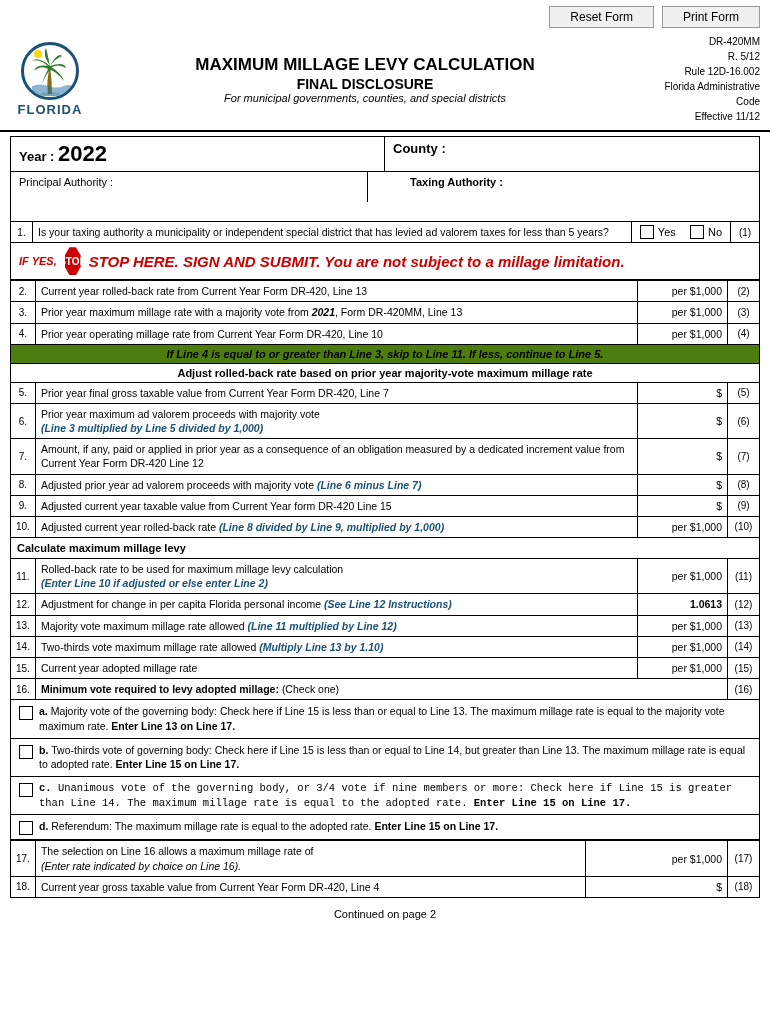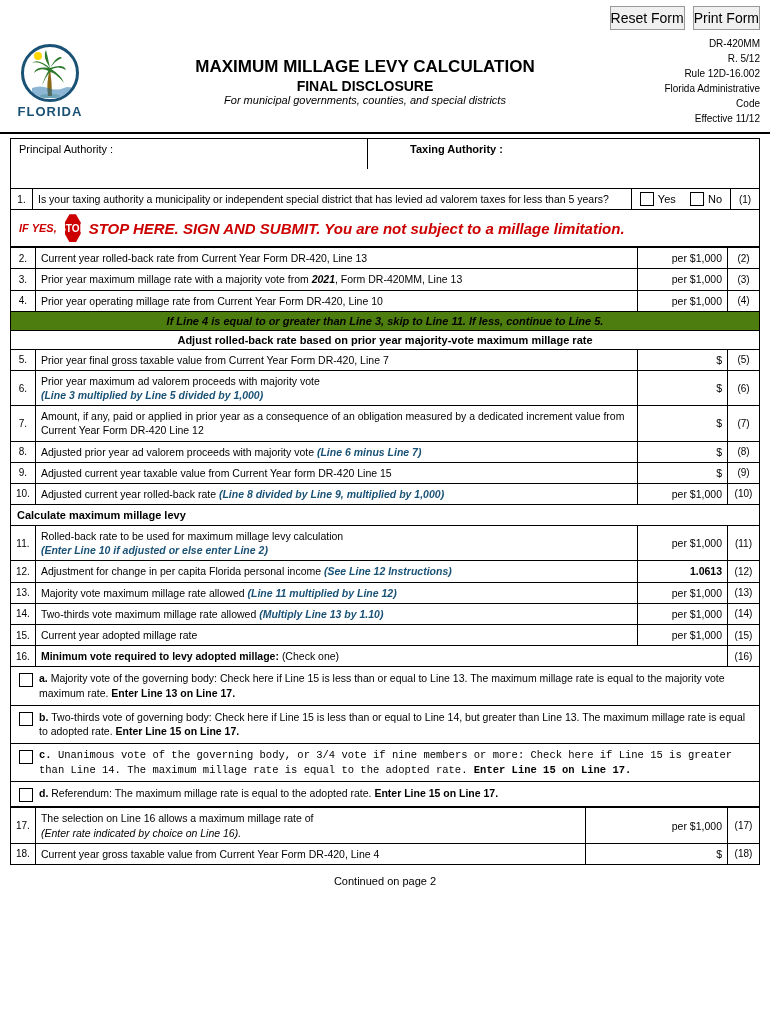--- a/index.html
+++ b/index.html
@@ -14,22 +14,22 @@
     }
     .top-bar {
       display: flex;
       justify-content: flex-end;
       padding: 6px 10px;
       gap: 8px;
     }
     .top-bar button {
       border: 1px solid #999;
       background: #f0f0f0;
-      padding: 3px 0;
-      font-size: 14px;
+      padding: 3px 20px;
+      font-size: 12px;
       cursor: pointer;
     }
     .header {
       display: flex;
       align-items: center;
       padding: 0 10px 6px 10px;
       border-bottom: 2px solid #000;
     }
     .logo-area {
       width: 80px;
@@ -292,20 +292,29 @@
     <div>DR-420MM</div>
     <div>R. 5/12</div>
     <div>Rule 12D-16.002</div>
     <div>Florida Administrative Code</div>
     <div>Effective 11/12</div>
   </div>
 </div>
 
 <div class="main-content">
 
+  <div class="year-county-row">
+    <div class="year-cell">
+      <span class="year-label">Year :</span>
+      <span class="year-value">2022</span>
+    </div>
+    <div class="county-cell">
+      <span>County :</span>
+    </div>
+  </div>
 
   <div class="principal-taxing-row">
     <div class="principal-cell">
       <span>Principal Authority :</span>
     </div>
     <div class="taxing-cell">
       <span>Taxing Authority :</span>
     </div>
   </div>
 

